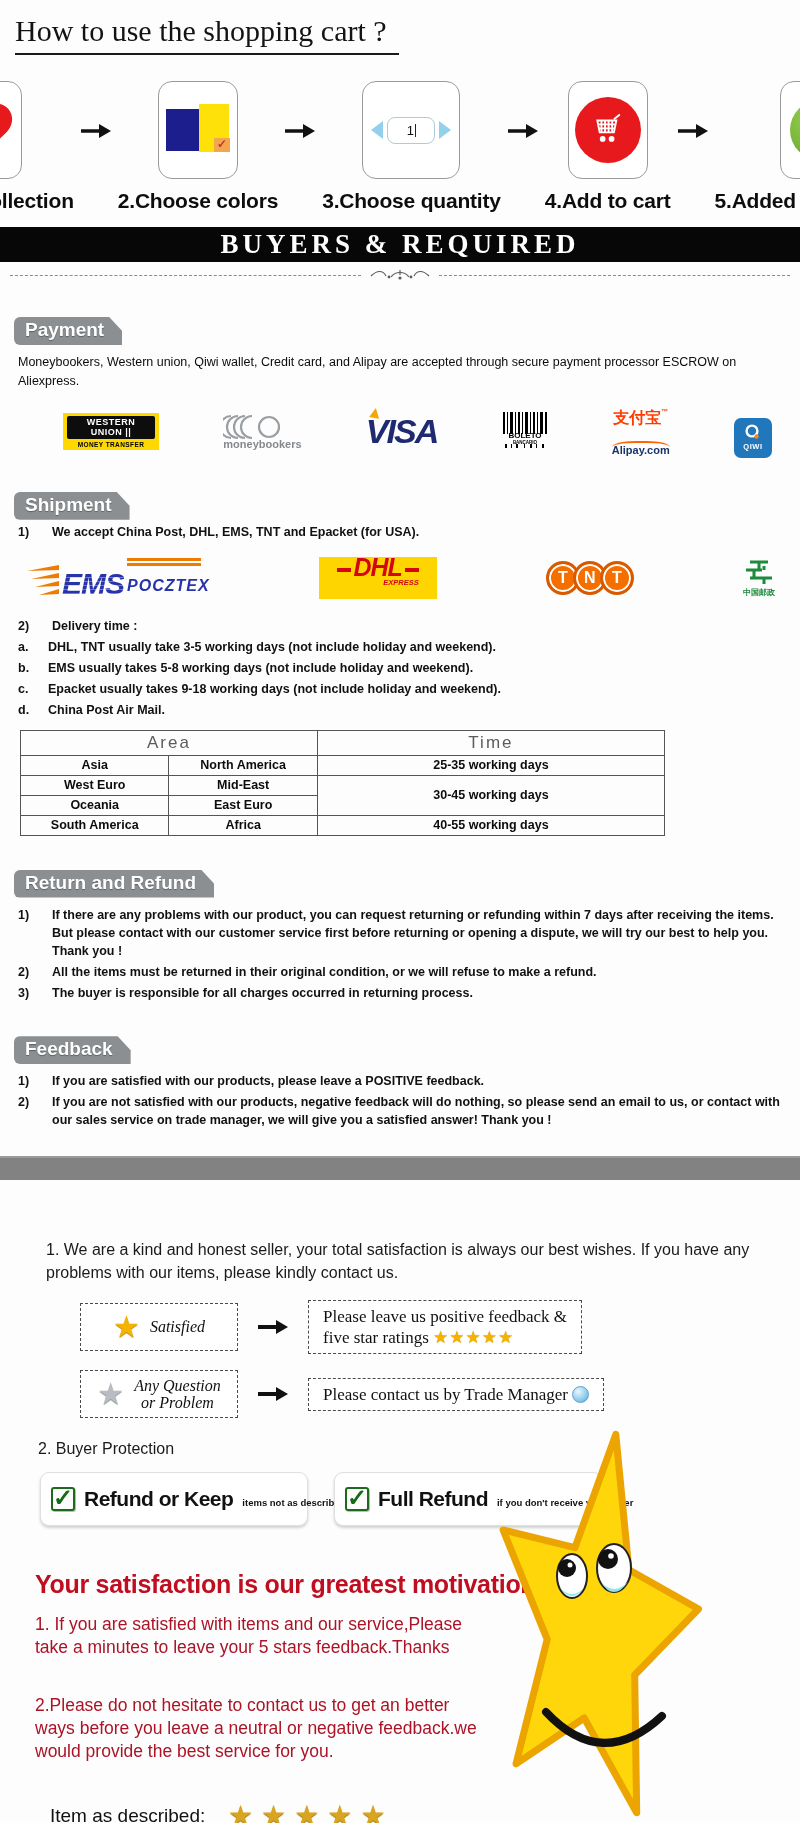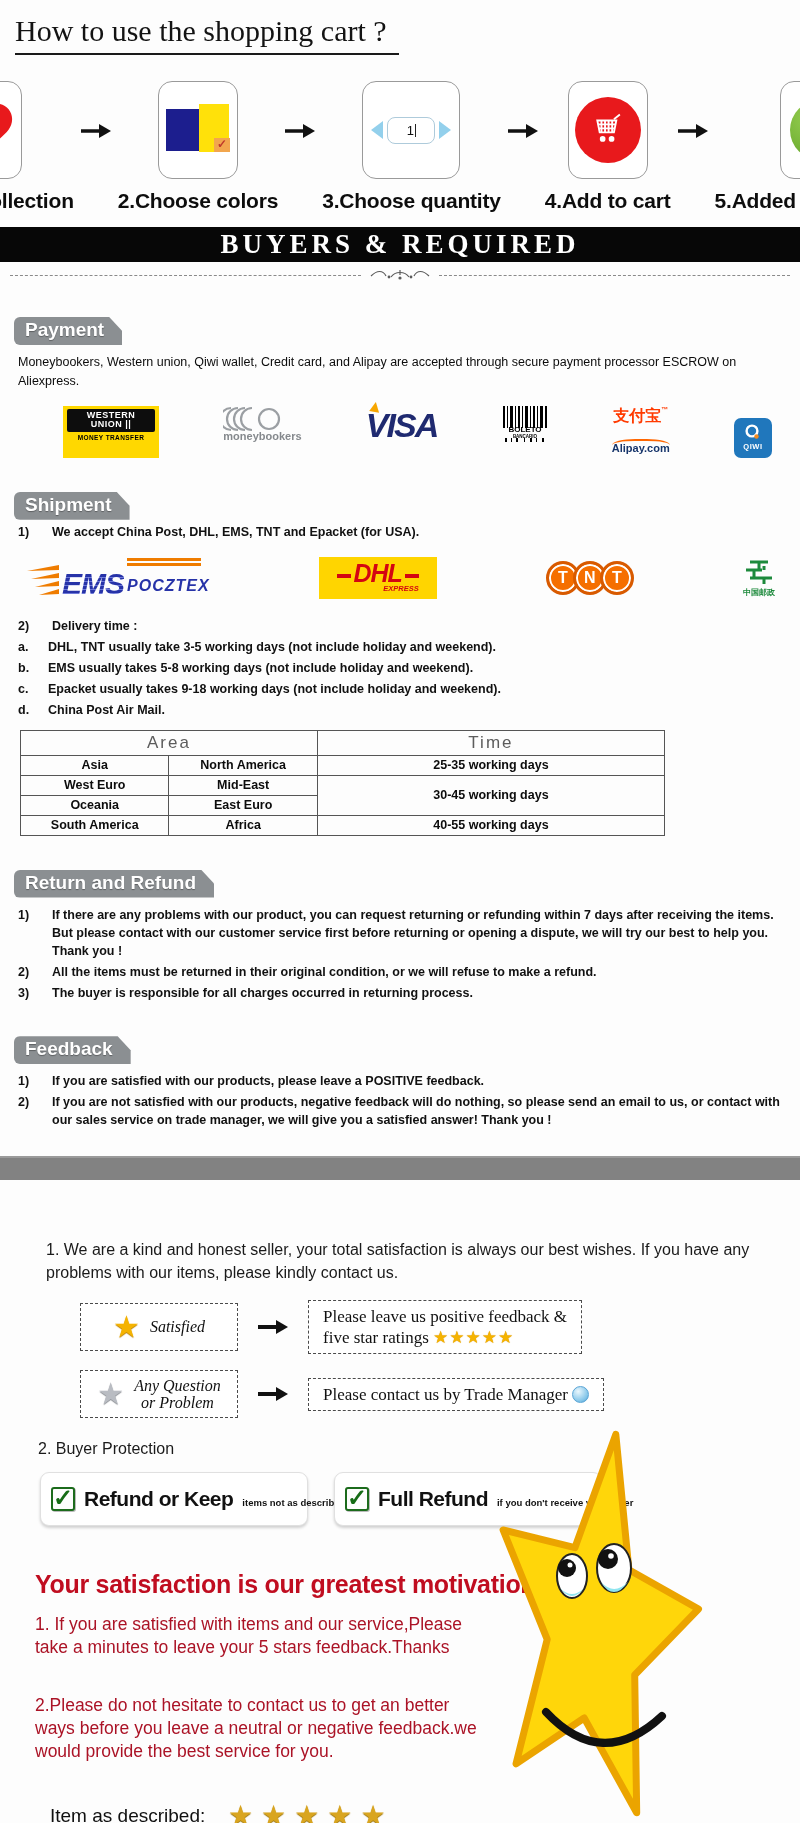--- a/index.html
+++ b/index.html
@@ -50,21 +50,21 @@
 
   
   .badge { display:inline-block; background:#8b8f92; color:#fff; font-size:19px; font-weight:bold;
      padding:2px 18px 4px 11px; border-radius:6px 0 0 6px; margin-left:14px;
      clip-path:polygon(0 0, calc(100% - 13px) 0, 100% 50%, 100% 100%, 0 100%);
      text-shadow:0 1px 1px #00000055; }
   .section { margin-top:34px; }
   .body-text { font-size:12.5px; line-height:1.55; margin:8px 18px 0; color:#0c0c0c; }
 
   
-  .pay-logos { display:flex; justify-content:space-between; margin:14px 28px 0; height:52px;padding-left:35px; }
+  .pay-logos { display:flex; align-items:center; justify-content:space-between; margin:14px 28px 0; height:52px;padding-left:35px; }
   .wu { background:#ffd800; padding:3px 4px 2px; width:96px; }
   .wu-black { background:#0d0d0d; border-radius:2px; color:#fff; font-size:9px; font-weight:bold;
       text-align:center; line-height:1.05; padding:2px 0; letter-spacing:.5px; }
   .wu-bottom { font-size:6.5px; font-weight:bold; text-align:center; color:#000; padding-top:2px; letter-spacing:.4px; }
   .mb { display:flex; flex-direction:column; align-items:center; }
   .mb-text { font-size:11px; font-weight:bold; color:#85898d; margin-top:-2px; }
   .visa { position:relative; font-style:italic; font-weight:bold; font-size:34px; color:#1f2a70; letter-spacing:-2px; }
   .visa i { position:absolute; left:4px; top:-4px; width:0; height:0;
       border-left:5px solid transparent; border-right:5px solid transparent; border-bottom:10px solid #f7a600;
       transform:rotate(10deg); }
@@ -80,21 +80,21 @@
   .ship-logos { display:flex; align-items:center; justify-content:space-between; margin:12px 25px 0; height:50px; }
   .ems { display:flex; align-items:flex-end; gap:3px; }
   .ems-main { font-style:italic; font-weight:bold; font-size:30px; color:#2733a8; letter-spacing:-1px; line-height:.9;
       background:repeating-linear-gradient(#2733a8 0 3px, #6d78d8 3px 4px);
       -webkit-background-clip:text; background-clip:text; -webkit-text-fill-color:transparent; }
   .ems-sub-wrap { display:flex; flex-direction:column; gap:11px; padding-bottom:2px; }
   .ems-bars { display:flex; flex-direction:column; gap:2px; }
   .ems-bars i { display:block; height:3px; background:#ef7c00; }
   .ems-sub { font-style:italic; font-weight:bold; font-size:16px; color:#2733a8; letter-spacing:1px; }
   .dhl { width:118px; height:42px; background:#ffd500; display:flex; flex-direction:column;
-      align-items:center; justify-content:center; }
+      align-items:center; }
   .dhl-main { font-style:italic; font-weight:bold; font-size:25px; color:#d40511; letter-spacing:-1px; line-height:.85; }
   .dhl-main::before, .dhl-main::after { content:""; display:inline-block; width:14px; height:4px; background:#d40511; margin:0 3px 4px; }
   .dhl-sub { font-style:italic; font-size:7.5px; font-weight:bold; color:#d40511; align-self:flex-end; margin-right:18px; }
   .tnt { display:flex; }
   .tnt b { width:34px; height:34px; border-radius:50%; background:#f56f00; border:3px solid #d85a00;
       box-shadow:0 0 0 2px #fff inset; color:#fff; font-size:16px; display:flex; align-items:center; justify-content:center;
       margin-left:-7px; }
   .tnt b:first-child { margin-left:0; }
   .cpost { display:flex; flex-direction:column; align-items:center; }
   .cpost-cn { font-size:8px; font-weight:bold; color:#1d8a3c; margin-top:1px; }

